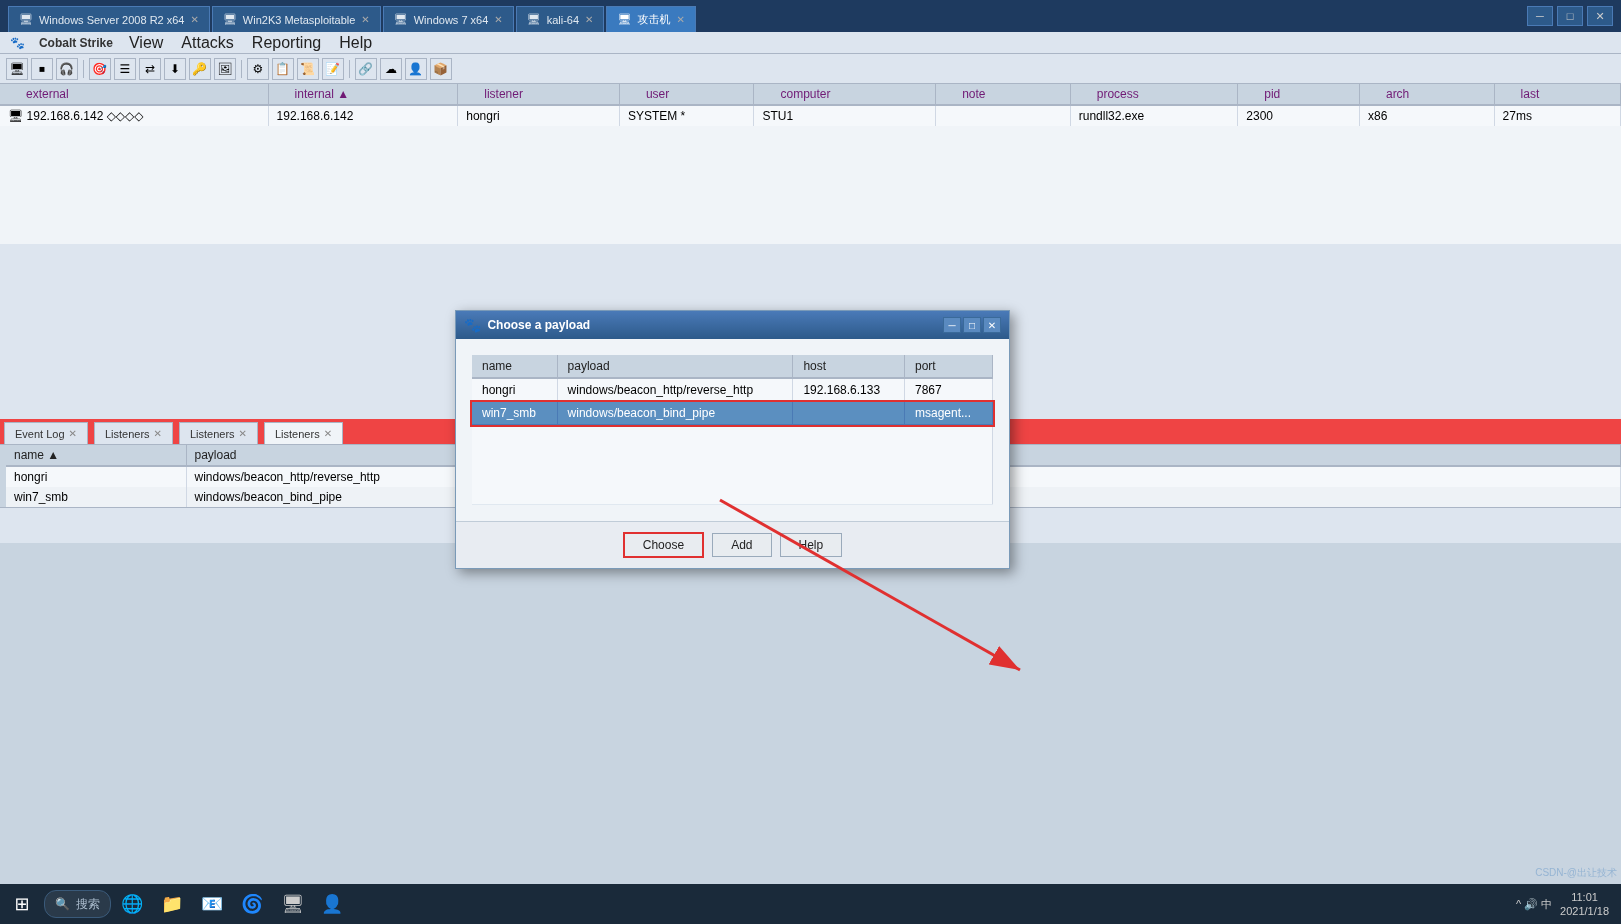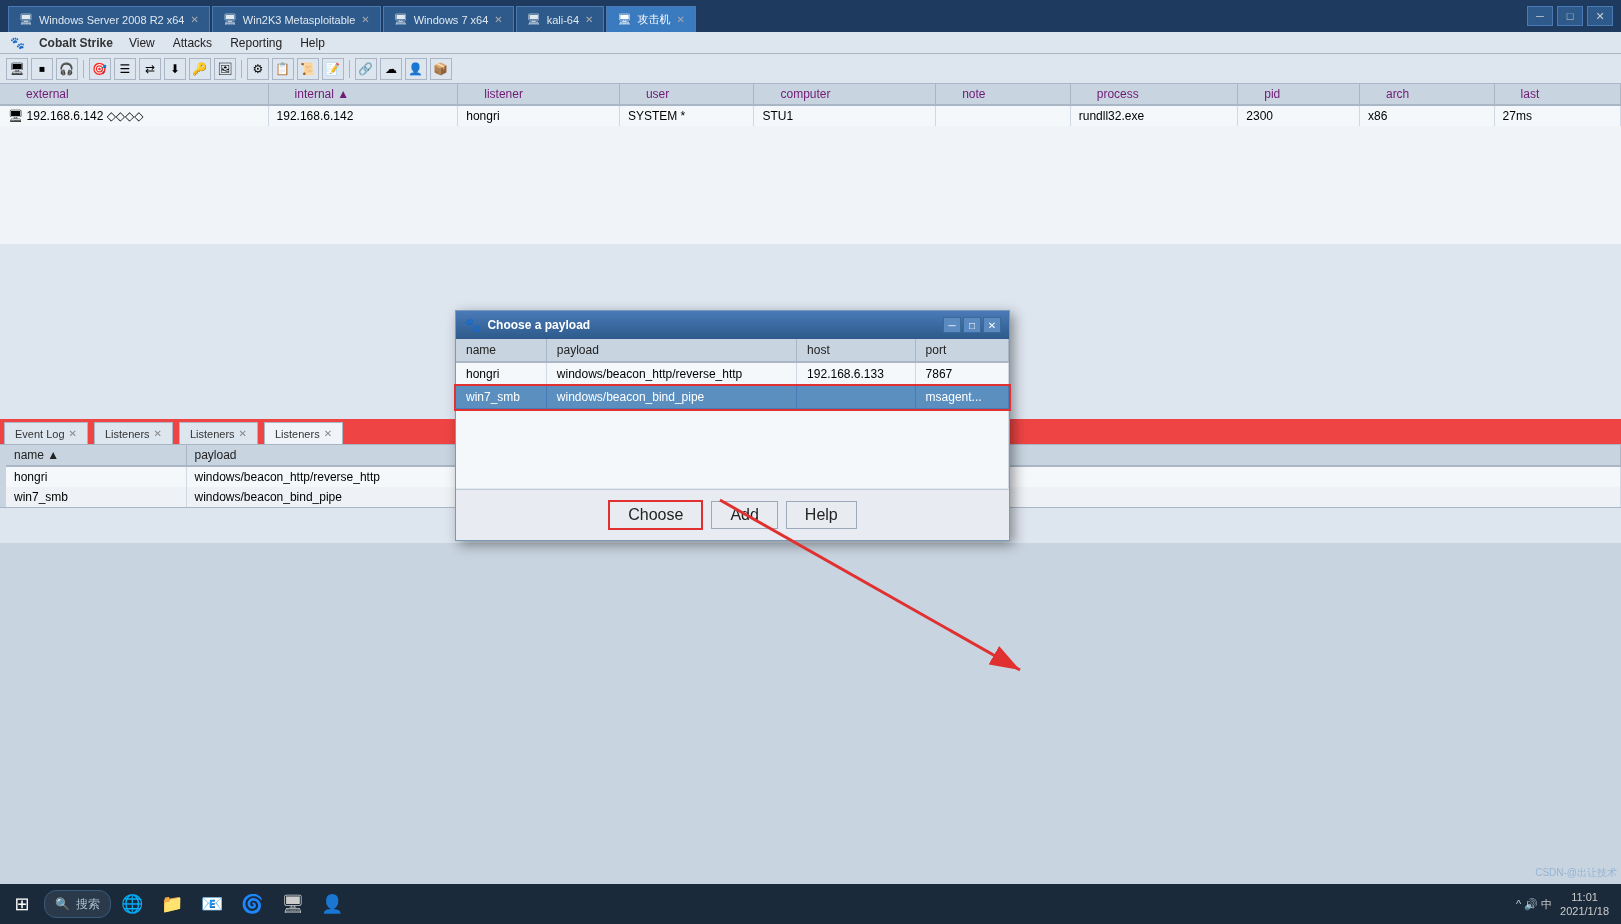--- a/index.html
+++ b/index.html
@@ -69,21 +69,21 @@
       height: 22px;
       background: #dde5ef;
       display: flex;
       align-items: center;
       padding: 0 4px;
       gap: 2px;
       border-bottom: 1px solid #aab5c5;
     }
     .menu-item {
       padding: 2px 8px;
-      font-size: 12px;
+      font-size: 16px;
       color: #222;
       cursor: pointer;
     }
     .app-label {
       font-size: 12px;
       color: #333;
       padding: 2px 6px;
       font-weight: bold;
     }
 
@@ -320,21 +320,21 @@
       background: #5a8ac0;
       border: 1px solid #3a6a9a;
       color: white;
       font-size: 10px;
       display: flex;
       align-items: center;
       justify-content: center;
       cursor: pointer;
     }
     .dialog-content {
-      padding: 0;
+      padding: 16px;
     }
     .dialog-table {
       width: 100%;
       border-collapse: collapse;
     }
     .dialog-table thead tr {
       background: #c8d4e0;
     }
     .dialog-table th {
       padding: 4px 10px;
@@ -365,21 +365,21 @@
       align-items: center;
       justify-content: center;
       gap: 8px;
       border-top: 1px solid #c0ccd8;
       background: #e8ecf2;
     }
     .dialog-btn {
       padding: 4px 18px;
       background: #e8ecf0;
       border: 1px solid #9aaabb;
-      font-size: 16px;
+      font-size: 12px;
       cursor: pointer;
       color: #222;
     }
     .dialog-btn.choose-btn {
       border: 2px solid #e03030;
       background: #e8ecf0;
     }
 
     
     .watermark {

